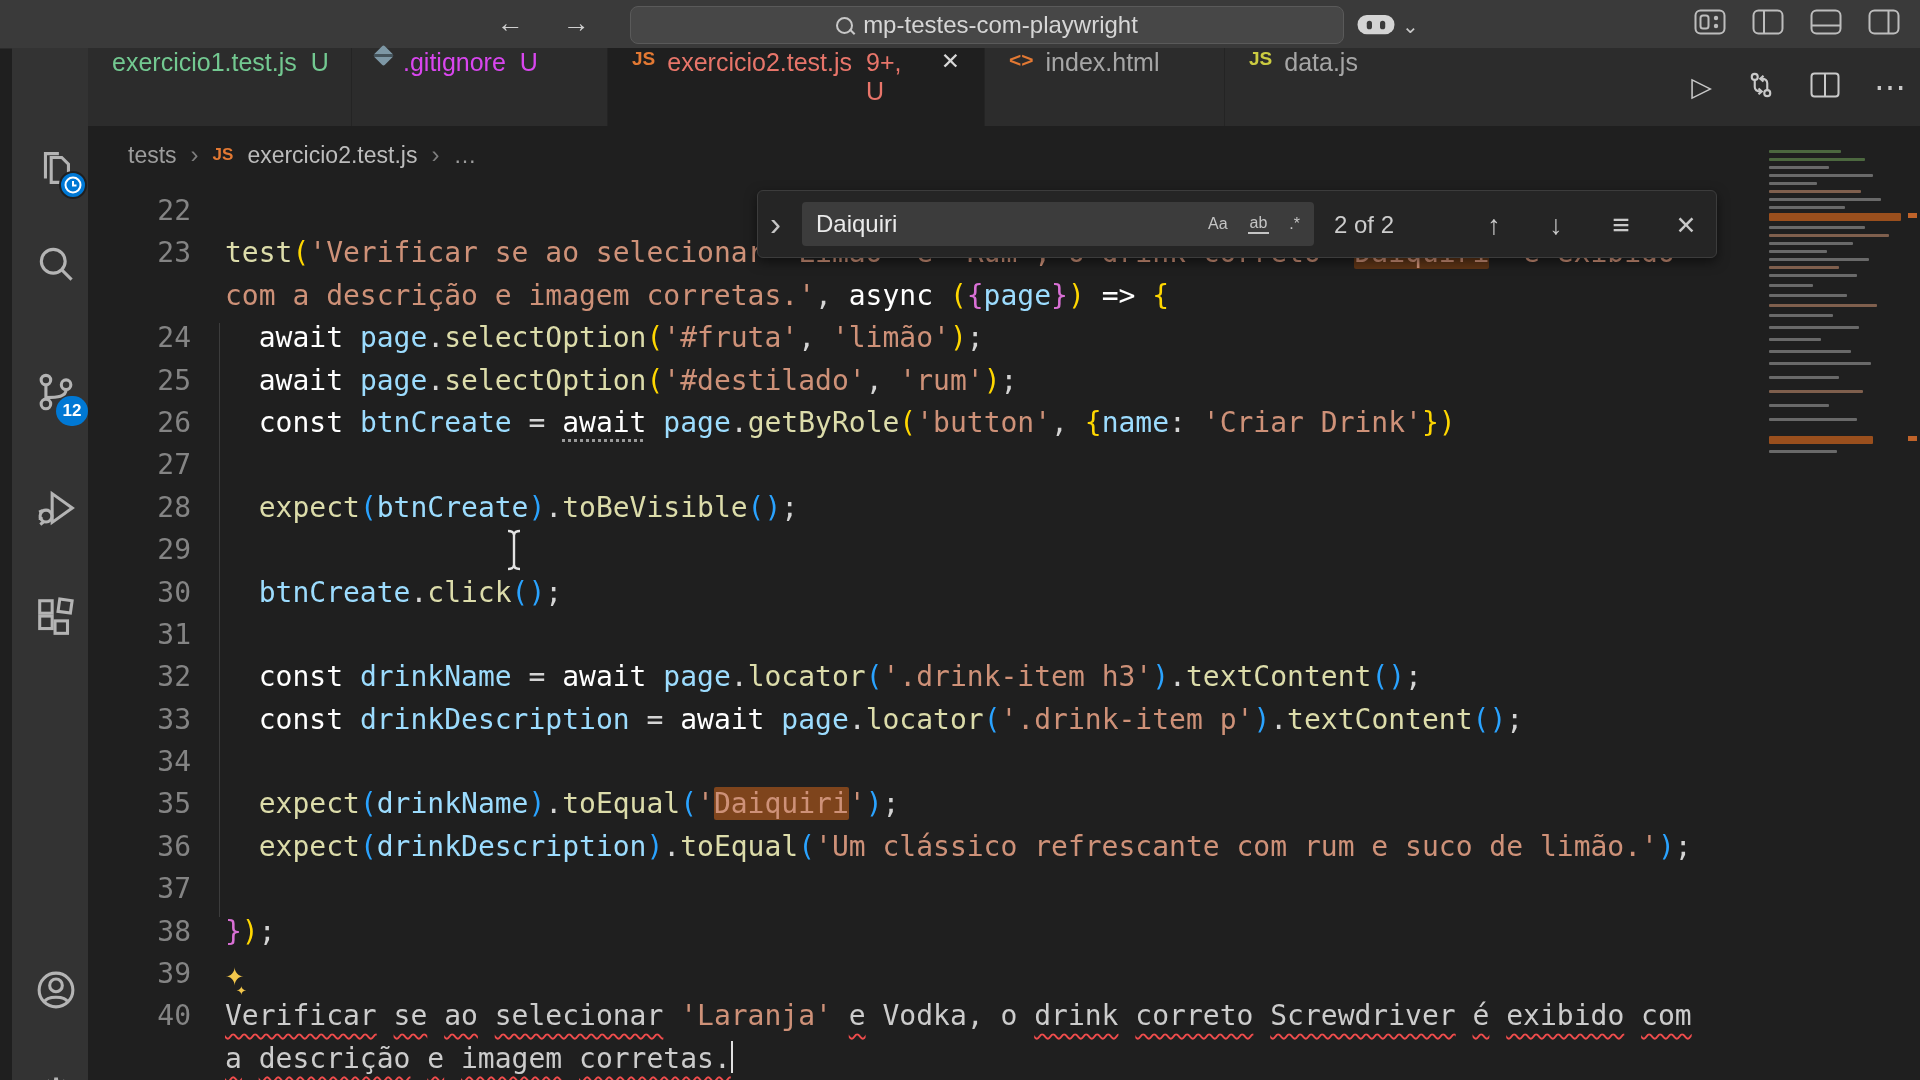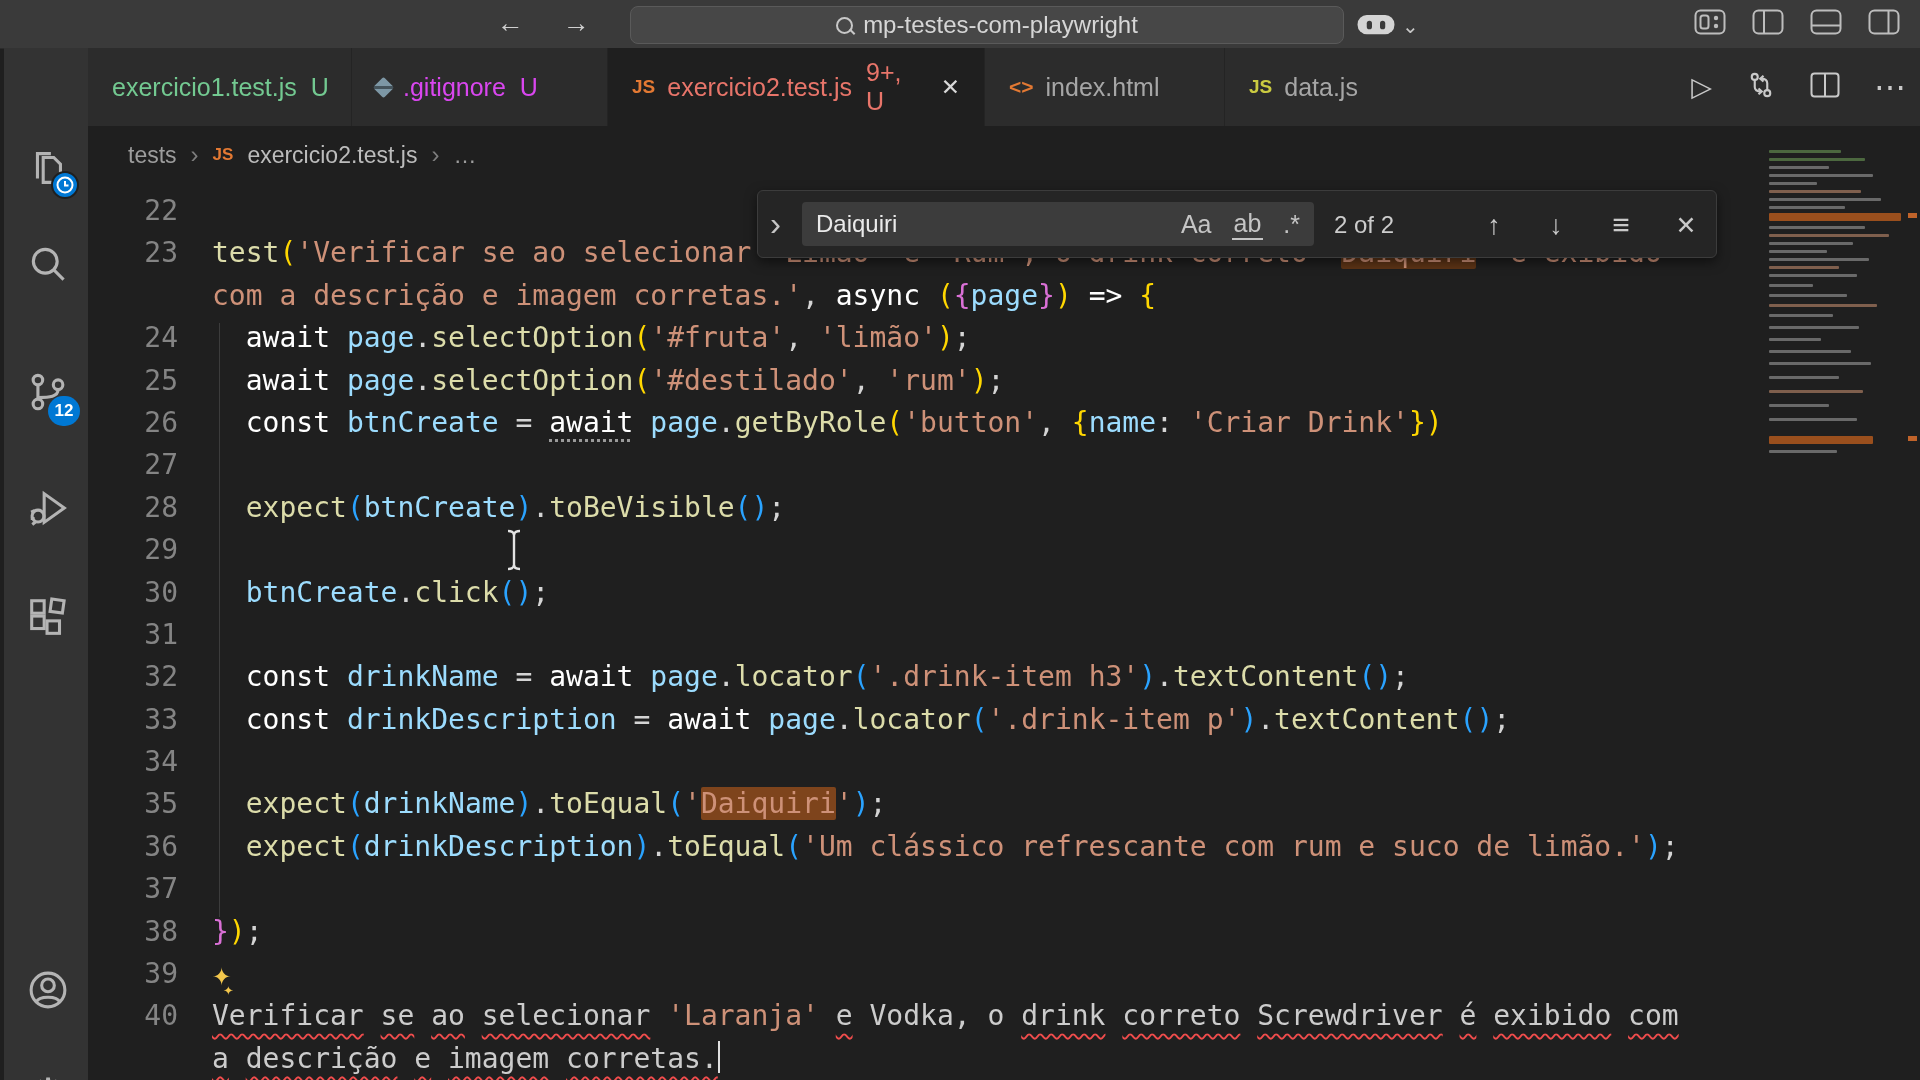--- a/index.html
+++ b/index.html
@@ -12,60 +12,60 @@
   #cmd-center{position:absolute;left:630px;top:6px;width:712px;height:36px;background:#474747;border:1px solid #5a5a5a;border-radius:8px;display:flex;align-items:center;justify-content:center;gap:10px;color:#d6d6d6;font-size:24px;}
   .mag{width:13px;height:13px;border:2px solid #c8c8c8;border-radius:50%;position:relative;flex:none;}
   .mag::after{content:"";position:absolute;left:11px;top:11px;width:2px;height:7px;background:#c8c8c8;transform:rotate(-45deg);transform-origin:top left;}
   #copilot{position:absolute;left:1356px;top:8px;display:flex;align-items:center;gap:6px;}
   #copilot .chev{color:#c9c9c9;font-size:20px;}
   #layout-icons{position:absolute;right:20px;top:9px;display:flex;gap:26px;}
   .lyt{width:32px;height:26px;position:relative;}
   .lyt svg{display:block}
 
   
-  #activitybar{position:absolute;left:4px;top:48px;width:88px;height:1032px;background:#333333;}
+  #activitybar{position:absolute;left:12px;top:48px;width:88px;height:1032px;background:#333333;}
   #tabstrip{position:absolute;left:88px;top:48px;width:1832px;height:78px;background:#2c2c2c;display:flex;}
-  .tab{height:78px;display:flex;align-items:center;border-right:1px solid #242424;color:#a6a6a6;font-size:25px;flex:none;box-sizing:border-box;padding:0 24px;gap:12px;background:#2c2c2c;}
+  .tab{height:78px;display:flex;align-items:flex-start;border-right:1px solid #242424;color:#a6a6a6;font-size:25px;flex:none;box-sizing:border-box;padding:0 24px;gap:12px;background:#2c2c2c;}
   .tab .status{margin-left:2px;}
   .tab.active{background:#1f1f1f;}
   .tab .ic-js{font-weight:bold;font-size:19px;letter-spacing:0;}
   .tab .close{color:#d8d8d8;font-size:23px;margin-left:18px;}
   .diamond{width:15px;height:15px;transform:rotate(45deg);background:linear-gradient(135deg,#7d97a5 44%,#45545c 44% 58%,#7d97a5 58%);border-radius:2px;flex:none;}
   #editor-actions{position:absolute;right:14px;top:48px;height:78px;display:flex;align-items:center;gap:34px;color:#c9c9c9;}
   .eact{font-size:27px;}
 
   
   #breadcrumb{position:absolute;left:88px;top:126px;width:1832px;height:58px;background:#1f1f1f;display:flex;align-items:center;gap:14px;padding-left:40px;box-sizing:border-box;font-size:23px;color:#9d9d9d;}
   #breadcrumb .file{color:#bcbcbc;}
   #breadcrumb .sep{color:#7d7d7d;font-size:24px;}
   .bc-js{font-weight:bold;font-size:17px;color:#e37933;}
 
   
   #editor{position:absolute;left:88px;top:184px;width:1832px;height:896px;background:#1f1f1f;padding-top:6px;box-sizing:border-box;}
   .crow{display:flex;height:42.4px;position:relative;overflow:visible;}
-  .ln{width:90px;flex:none;text-align:right;color:#848484;font:28px/42.4px "DejaVu Sans Mono",monospace;}
+  .ln{width:90px;flex:none;text-align:right;color:#848484;font:28px/42.4px "DejaVu Sans Mono",monospace;margin-left:13px;}
   .ctext{margin-left:34px;font:28px/42.4px "DejaVu Sans Mono",monospace;white-space:pre;color:#d4d4d4;}
   .c-kw{color:#ffffff}.c-str{color:#ce9178}.c-fn{color:#dcdcaa}.c-var{color:#9cdcfe}
   .c-pln{color:#d4d4d4}.c-b1{color:#ffd700}.c-b2{color:#da70d6}.c-b3{color:#2aa3ff}
   .c-txt{color:#cccccc}
   .c-hl{background:#5d3416;border-radius:2px;}
   .c-hlc{background:#7e441c;border-radius:2px;}
   .c-sq{text-decoration:underline wavy #f14c4c;text-decoration-thickness:1.6px;text-underline-offset:8px;}
   .c-dot{text-decoration:underline dotted #9a9a9a;text-decoration-thickness:2.5px;text-underline-offset:7px;}
   .c-spark1{color:#f3c74c;font-size:32px;}
   .c-spark2{color:#f3c74c;font-size:17px;vertical-align:-10px;margin-left:-8px;}
   .c-caret{display:inline-block;width:2.5px;height:32px;background:#e0e0e0;vertical-align:-5px;}
   #indent-guide{position:absolute;left:131px;top:139px;width:1px;height:594px;background:#3c3c3c;}
 
   
   #find{position:absolute;left:757px;top:190px;width:960px;height:68px;background:#252525;border:1px solid #3c3c3c;border-radius:6px;box-shadow:0 4px 12px rgba(0,0,0,.5);z-index:10;box-sizing:border-box;}
   #find .collapse{position:absolute;left:12px;top:14px;color:#c5c5c5;font-size:33px;line-height:38px;}
   #find-input{position:absolute;left:44px;top:11px;width:512px;height:44px;background:#3c3c3c;border-radius:4px;display:flex;align-items:center;box-sizing:border-box;padding:0 14px;}
   #find-input .query{color:#eaeaea;font-size:24px;flex:1;}
-  .ftoggle{color:#c5c5c5;font-size:25px;margin-left:20px;}
+  .ftoggle{color:#c5c5c5;font-size:16px;margin-left:20px;}
   .ftoggle.word{border-bottom:2px solid #c5c5c5;padding:0 2px;}
   #find .results{position:absolute;left:576px;top:0;height:68px;line-height:68px;color:#cccccc;font-size:24px;}
   .fnav{position:absolute;top:0;height:68px;line-height:68px;color:#c9c9c9;font-size:27px;text-align:center;width:36px;}
 
   
   #minimap{position:absolute;left:1761px;top:126px;width:159px;height:954px;background:#1f1f1f;}
   .mmbar{position:absolute;border-radius:1px;opacity:.6;}
   .ruler-mark{position:absolute;width:9px;height:5px;background:#c0632a;left:1908px;z-index:3;}
 
   

